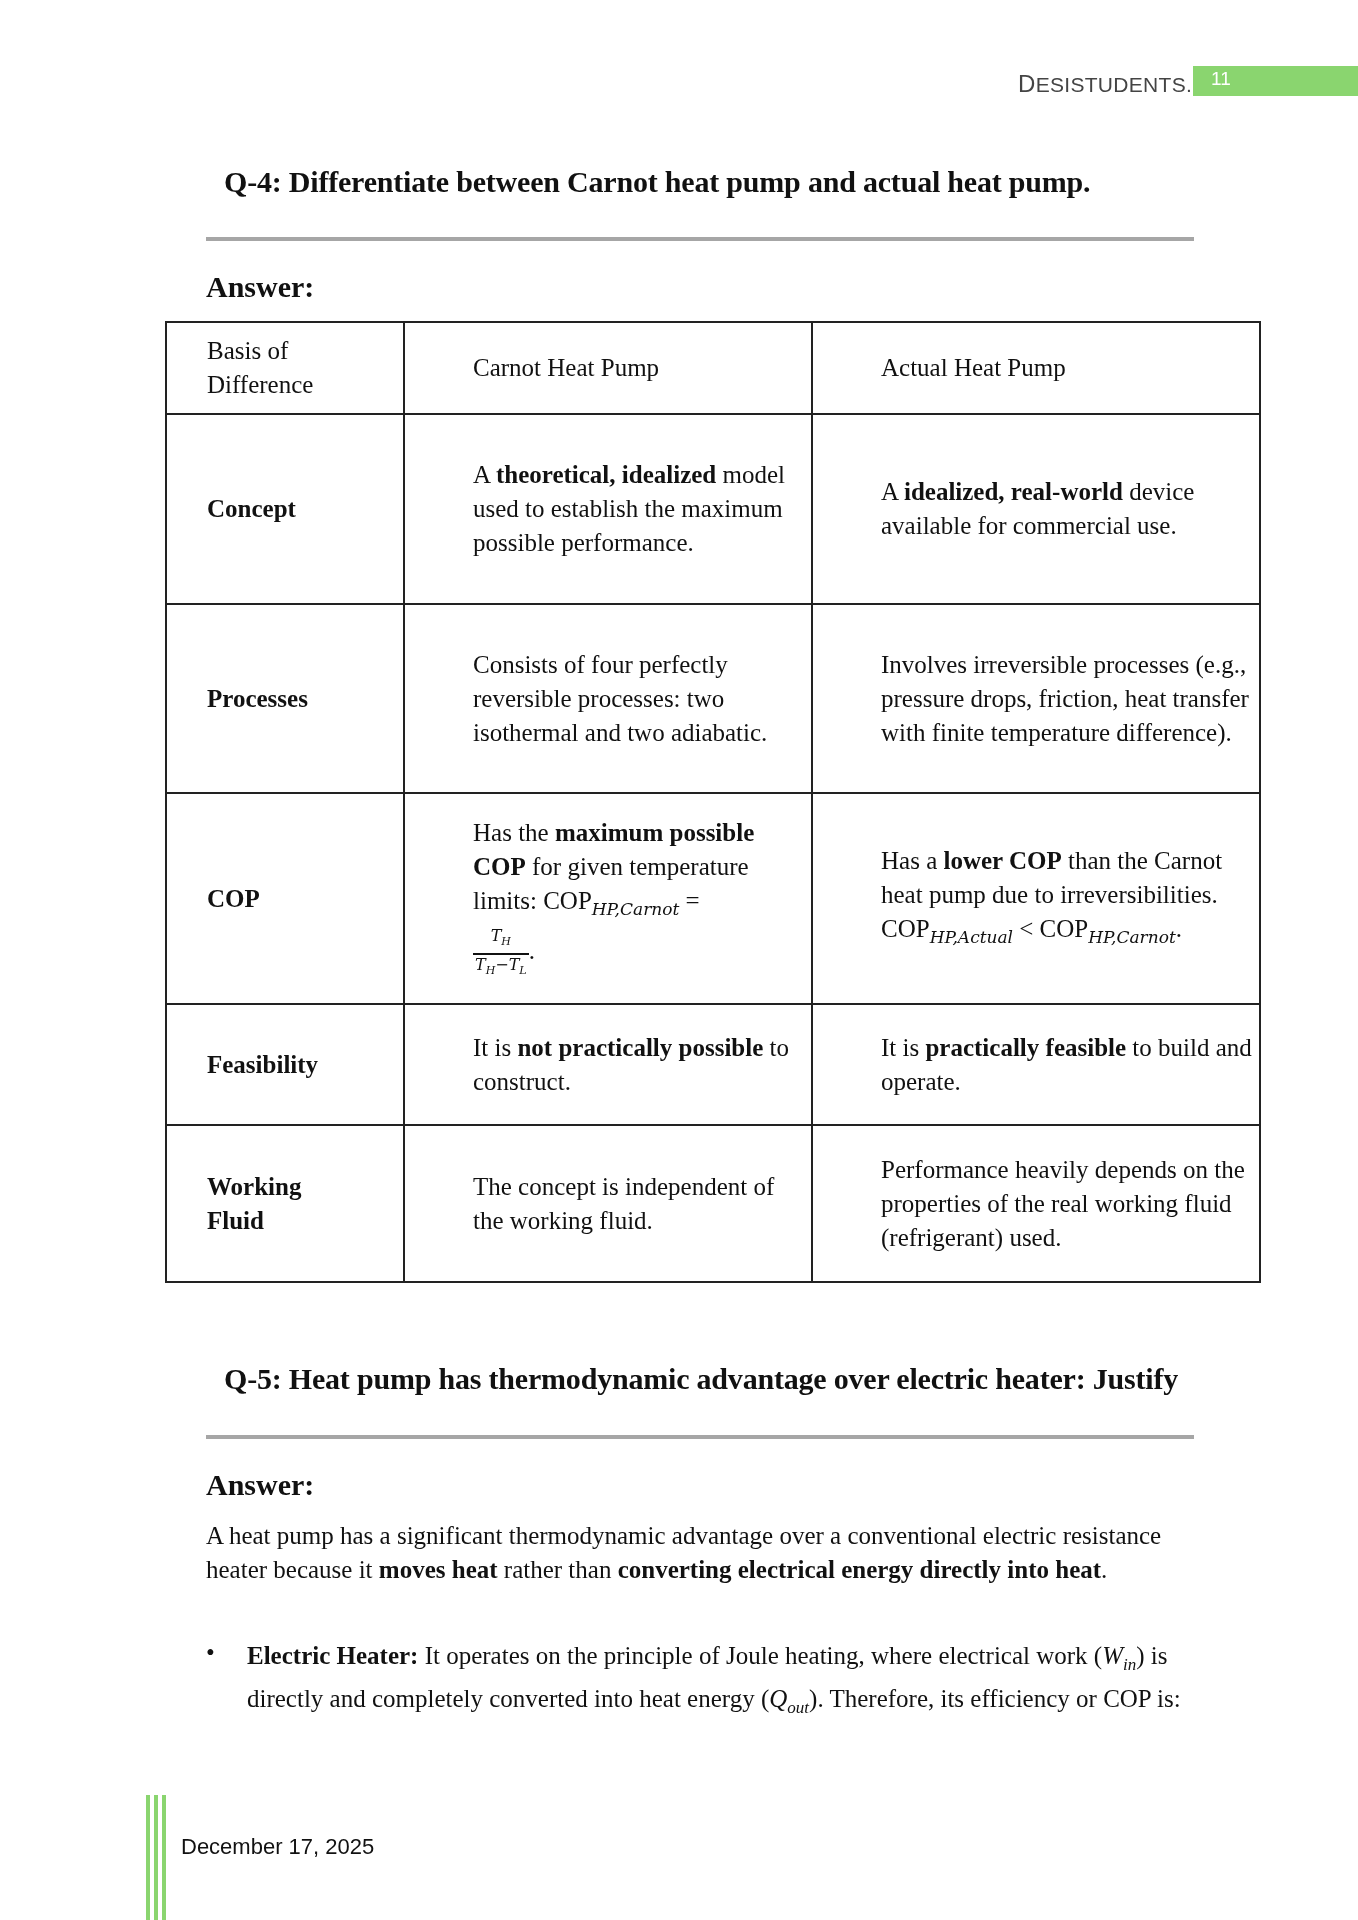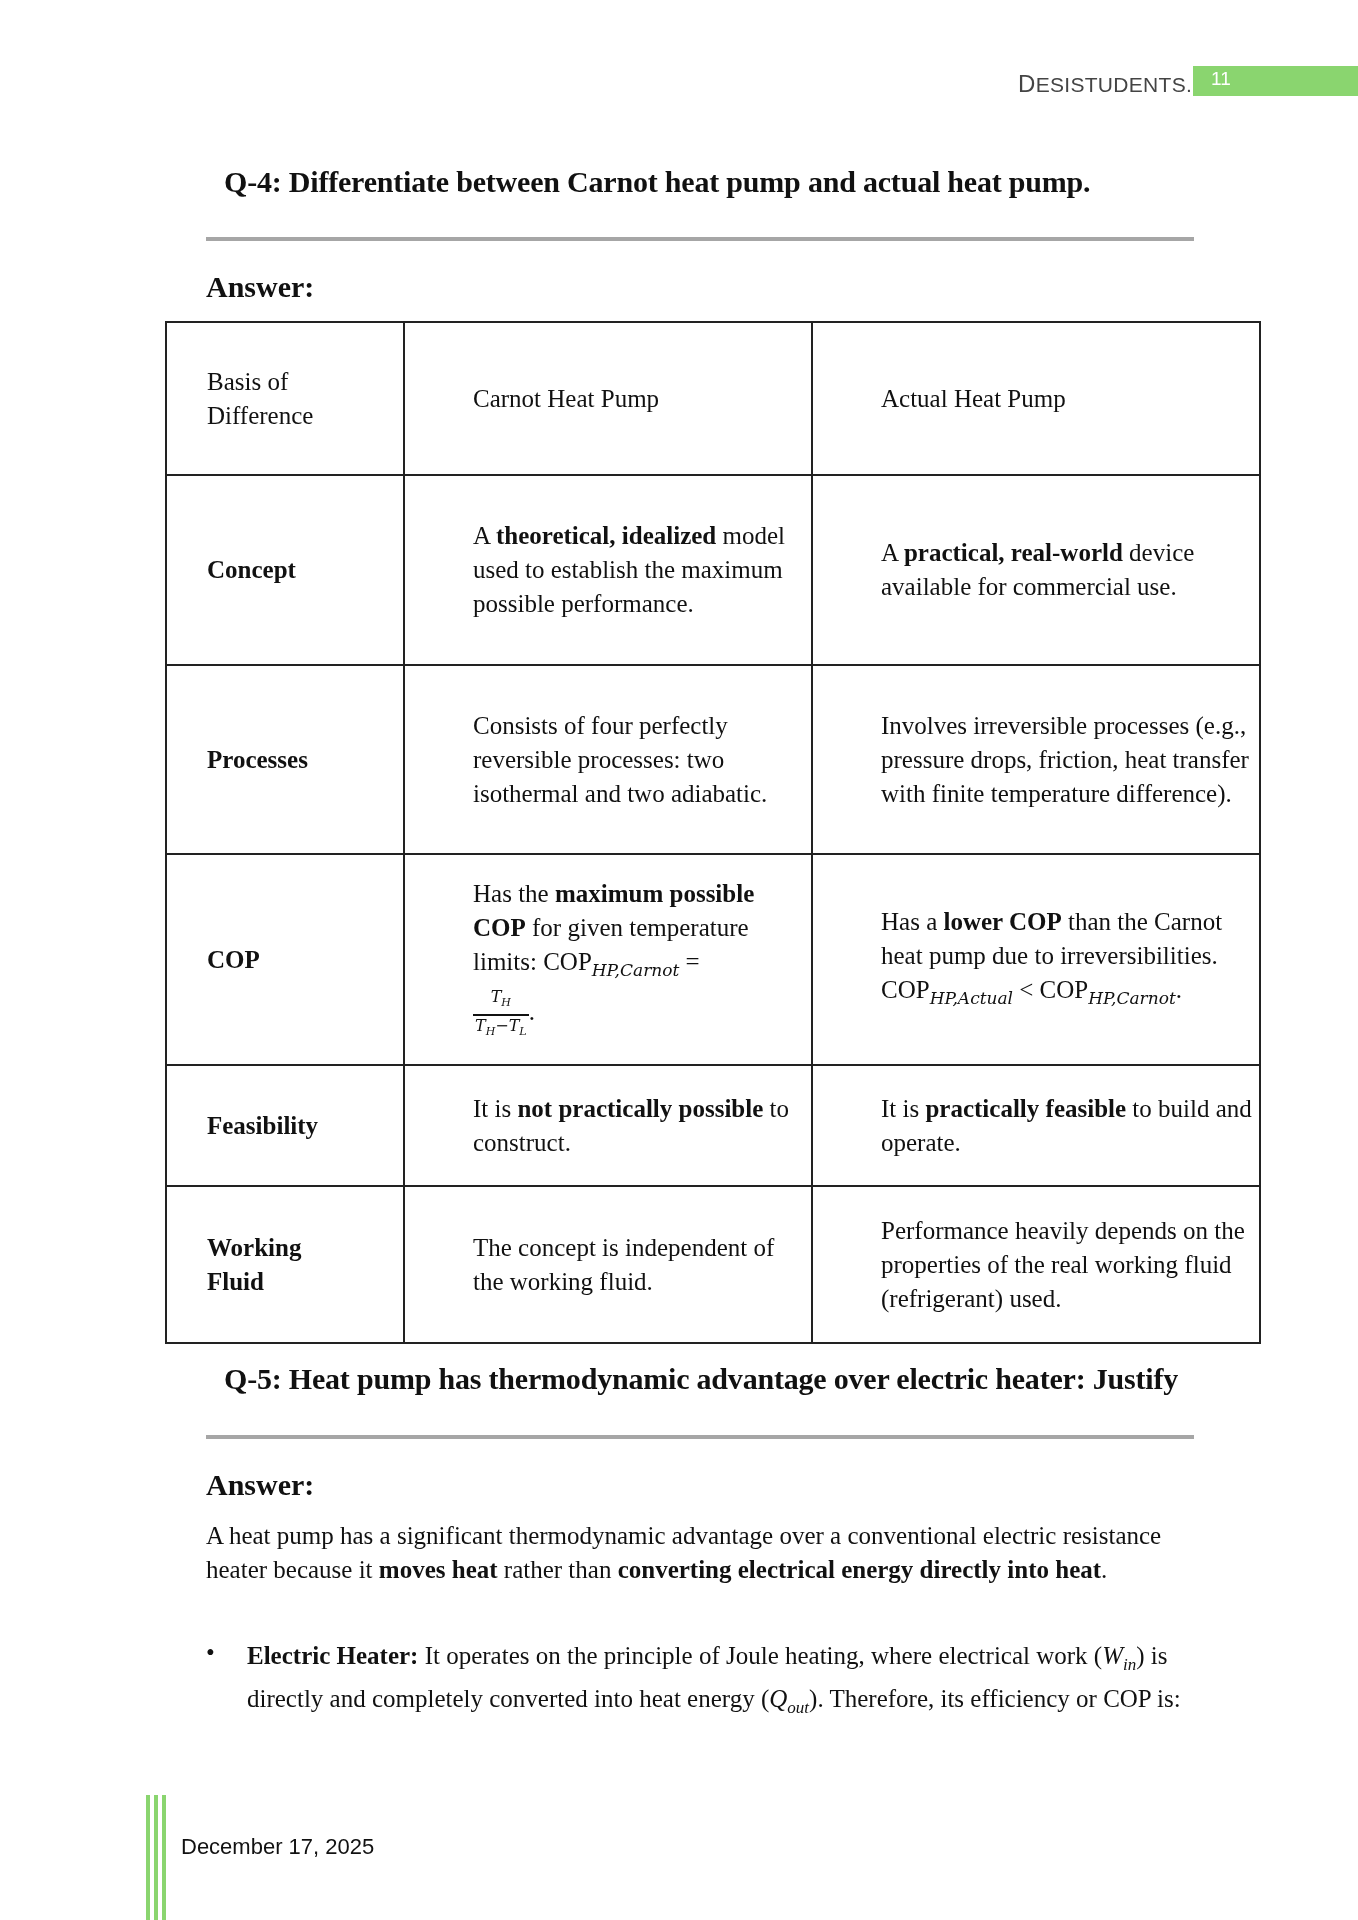--- a/index.html
+++ b/index.html
@@ -38,30 +38,30 @@
 <div class="header-site"><span class="big">D</span><span>ESISTUDENTS.ME</span></div>
 <div class="page-num-bar"></div>
 <div class="page-num">11</div>
 
 <div class="q-title" style="top:165px;">Q-4: Differentiate between Carnot heat pump and actual heat pump.</div>
 <div class="rule" style="top:237px;"></div>
 <div class="answer-label" style="top:270px;">Answer:</div>
 
 <table class="cmp">
   <tbody>
-      <tr style="height:153px;margin-left:41px;">
+      <tr style="height:92px;margin-left:41px;">
     <td class="c0"><span style="display:inline-block;width:130px;">Basis of Difference</span></td>
     <td class="c1"><span>Carnot Heat Pump</span></td>
     <td class="c2"><span>Actual Heat Pump</span></td>
   </tr>
 
   <tr style="height:190px;">
     <td class="c0 bold">Concept</td>
     <td class="c1"><span>A </span><span class="bold">theoretical, idealized</span><span> model used to establish the maximum possible performance.</span></td>
-    <td class="c2"><span>A </span><span class="bold">practical, real-world</span><span> device available for commercial use.</span></td>
+    <td class="c2"><span>A </span><span class="bold">idealized, real-world</span><span> device available for commercial use.</span></td>
   </tr>
 
   <tr style="height:189px;">
     <td class="c0 bold">Processes</td>
     <td class="c1">Consists of four perfectly reversible processes: two isothermal and two adiabatic.</td>
     <td class="c2">Involves irreversible processes (e.g., pressure drops, friction, heat transfer with finite temperature difference).</td>
   </tr>
 
   <tr style="height:211px;">
     <td class="c0 bold">COP</td>

